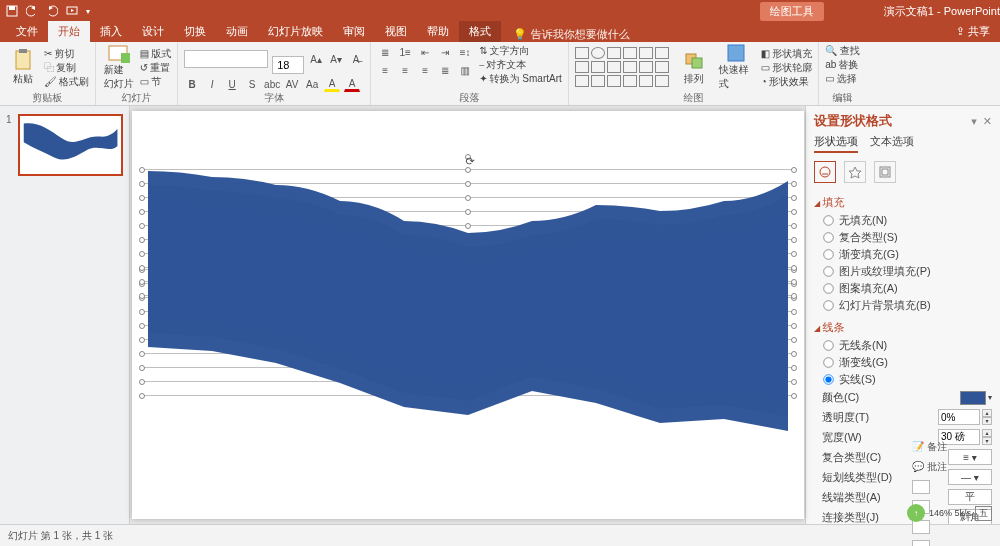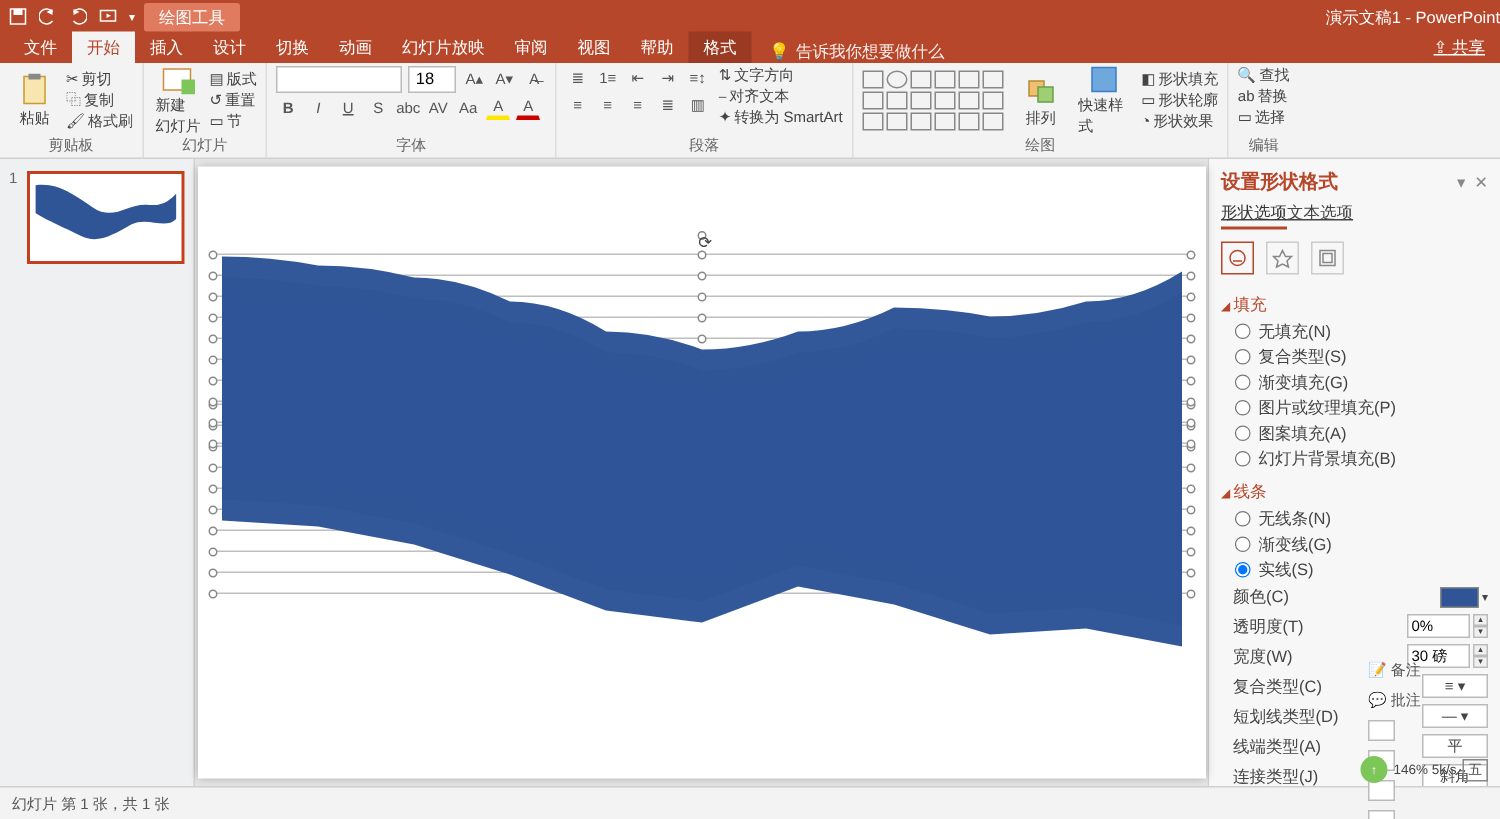--- a/index.html
+++ b/index.html
@@ -2,45 +2,45 @@
 <html><head>
 <meta charset="utf-8">
 <style>
   * { margin:0; padding:0; box-sizing:border-box; font-family:"Microsoft YaHei","Segoe UI",sans-serif; }
   body { width:1000px; height:546px; background:#e6e6e6; overflow:hidden; font-size:11px; color:#444; }
 
   
   .titlebar { height:22px; background:#B7472A; display:flex; align-items:center; color:#fff; font-size:11px; }
   .qat { display:flex; align-items:center; padding:0 6px; gap:8px; }
   .qat span svg, .winctl svg { display:block; }
-  .title-center { flex:1; display:flex; align-items:center; justify-content:space-between; gap:60px; }
+  .title-center { flex:1; display:flex; align-items:center; justify-content:flex-end; gap:60px; }
   .title-center .context-tab { background:#e07b5f; padding:2px 10px; border-radius:2px; font-size:11px; }
   .title-center .docname { font-size:11px; }
   .winbtns { display:flex; align-items:center; gap:4px; padding-right:6px; }
   .winbtns .login { background:#fff; color:#B7472A; padding:1px 8px; border-radius:2px; font-size:10px; }
   .winctl { width:30px; height:22px; display:flex; align-items:center; justify-content:center; opacity:.85; }
 
   
   .ribbontabs { height:20px; background:#B7472A; display:flex; align-items:flex-end; padding-left:6px; color:#fff; font-size:11px; }
   .ribbontabs .tab { padding:3px 10px; cursor:pointer; }
   .ribbontabs .tab.active { background:#f3f3f3; color:#B7472A; }
   .ribbontabs .tell { margin-left:12px; opacity:.9; display:flex; align-items:center; gap:4px; }
   .ribbontabs .spacer { flex:1; }
-  .ribbontabs .share { padding:3px 10px;text-decoration:underline; }
+  .ribbontabs .share { padding:3px 10px; }
 
   
   .ribbon { height:64px; background:#f3f3f3; border-bottom:1px solid #d0d0d0; display:flex; }
   .group { border-right:1px solid #dcdcdc; display:flex; flex-direction:column; justify-content:space-between; padding:2px 6px 1px; }
   .group-row { display:flex; align-items:center; gap:4px; }
   .group-label { font-size:10px; color:#666; text-align:center; height:12px; line-height:12px; }
   .bigbtn { display:flex; flex-direction:column; align-items:center; justify-content:center; width:34px; height:46px; font-size:10px; color:#444; }
   .bigbtn .ico { width:24px; height:24px; display:flex; align-items:center; justify-content:center; }
   .mini { font-size:10px; line-height:13px; height:13px; display:flex; align-items:center; gap:2px; }
   .fontbox { border:1px solid #bbb; height:18px; width:84px; font-size:11px; padding:0 4px; background:#fff; }
-  .sizebox { border:1px solid #bbb; height:18px; width:32px; font-size:11px; padding:0 4px; background:#fff; }
+  .sizebox { border:1px solid #bbb; height:18px; width:32px; font-size:11px; padding:0 4px; background:#fff;margin-top:12px; }
   .sbtn { width:16px; height:16px; border:1px solid transparent; display:flex; align-items:center; justify-content:center; font-size:10px; color:#555; }
   .shape-gallery { display:grid; grid-template-columns:repeat(6,14px); grid-auto-rows:12px; gap:2px; }
   .shape-gallery span { border:1px solid #888; width:14px; height:12px; }
   .dd { font-size:10px; white-space:nowrap; }
 
   
   .workspace { display:flex; height:418px; background:#e6e6e6; }
   .thumbs { width:130px; background:#eef0f2; border-right:1px solid #d0d0d0; padding:8px 6px; overflow:hidden; }
   .thumb { display:flex; gap:4px; }
   .thumb .num { font-size:10px; color:#666; width:8px; }
@@ -54,21 +54,21 @@
   .sel-line .h { position:absolute; width:6px; height:6px; border:1px solid #888; background:#fff; border-radius:50%; top:-3px; }
   .sel-line .hl { left:-3px; }
   .sel-line .hm { left:50%; margin-left:-3px; }
   .sel-line .hr { right:-3px; }
 
   
   .pane { width:195px; background:#f7f7f7; border-left:1px solid #d0d0d0; display:flex; flex-direction:column; }
   .pane-head { display:flex; align-items:center; justify-content:space-between; padding:6px 8px 0; }
   .pane-title { color:#B7472A; font-size:13px; font-weight:bold; }
   .pane-x { display:flex; gap:6px; color:#888; }
-  .pane-sub { padding:4px 8px; font-size:11px; display:flex; gap:0;text-decoration:underline;}
+  .pane-sub { padding:4px 8px; font-size:11px; display:flex; gap:12px;}
   .pane-sub span:first-child { border-bottom:2px solid #B7472A; padding-bottom:2px; color:#333; }
   .pane-icons { display:flex; gap:8px; padding:4px 8px 6px; }
   .pane-icons .picon { width:22px; height:22px; border:1px solid #ccc; display:flex; align-items:center; justify-content:center; }
   .pane-icons .picon.active { border-color:#B7472A; }
   .pane-body { flex:1; overflow:auto; padding:0 8px 8px; }
   .sect-title { color:#B7472A; font-size:11px; margin:6px 0 2px; }
   .sect-title::before { content:"◢ "; font-size:8px; }
   .radio-row { display:flex; gap:4px; padding:1px 0 1px 8px; font-size:11px; }
   .radio-row input { transform:scale(.8); }
   .prop-row { display:flex; align-items:center; justify-content:space-between; padding:2px 0 2px 8px; font-size:11px; }

